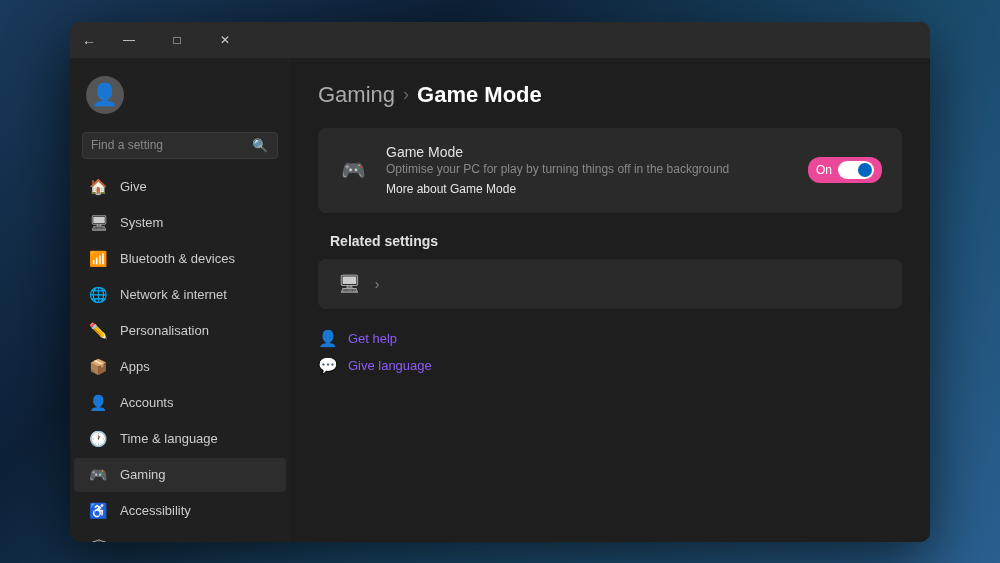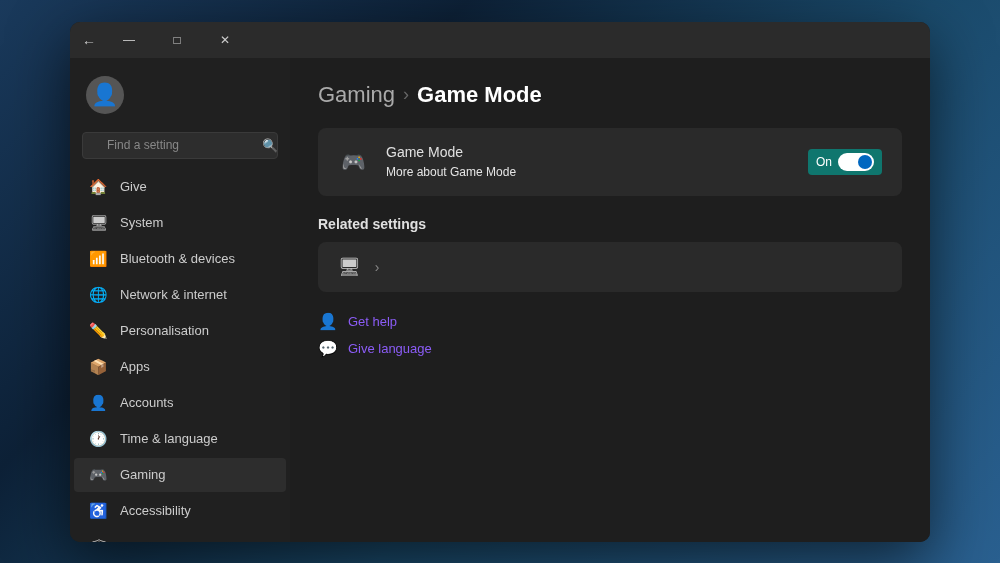--- a/index.html
+++ b/index.html
@@ -100,21 +100,21 @@
       font-size: 11px;
       color: #888;
     }
     .search-box {
       margin: 4px 12px 10px 12px;
       background: #2d2d2d;
       border: 1px solid #3a3a3a;
       border-radius: 4px;
       display: flex;
       align-items: center;
-      padding: 5px 24px;
+      padding: 5px 8px;
     }
     .search-input {
       background: transparent;
       border: none;
       outline: none;
       color: #ccc;
       font-size: 12px;
       flex: 1;
       font-family: 'Segoe UI', sans-serif;
     }
@@ -201,22 +201,22 @@
     }
     .setting-link {
       font-size: 12px;
       color: #e5e5e5;
       cursor: pointer;
     }
     .toggle {
       display: flex;
       align-items: center;
       gap: 6px;
-      background: #0f766e;
-      border-radius: 4px;
+      background: #ec4899;
+      border-radius: 12px;
       padding: 4px 8px;
       cursor: pointer;
     }
     .toggle-label {
       font-size: 12px;
       color: #fff;
       font-weight: 500;
     }
     .toggle-switch {
       width: 36px;
@@ -232,20 +232,21 @@
       border-radius: 50%;
       position: absolute;
       right: 2px;
       top: 2px;
     }
     .section-title {
       font-size: 14px;
       color: #e0e0e0;
       font-weight: 600;
       margin-bottom: 10px;
+      margin-left: 12px;
     }
     .related-card {
       background: #2a2a2a;
       border-radius: 8px;
       padding: 14px 20px;
       display: flex;
       align-items: center;
       gap: 14px;
       cursor: pointer;
       margin-bottom: 20px;
@@ -358,20 +359,21 @@
         <span class="breadcrumb-parent">Gaming</span>
         <span class="breadcrumb-sep">›</span>
         <span class="breadcrumb-current">Game Mode</span>
       </div>
       <div class="setting-card">
         <div class="setting-icon-container">
           <span style="font-size:20px;">🎮</span>
         </div>
         <div class="setting-text">
           <div class="setting-title">Game Mode</div>
+          <div class="setting-desc">Optimise your PC for play by turning things off in the background</div>
           <span class="setting-link">More about Game Mode</span>
         </div>
         <div class="toggle">
           <span class="toggle-label">On</span>
           <div class="toggle-switch">
             <div class="toggle-knob"></div>
           </div>
         </div>
       </div>
       <div class="section-title">Related settings</div>

